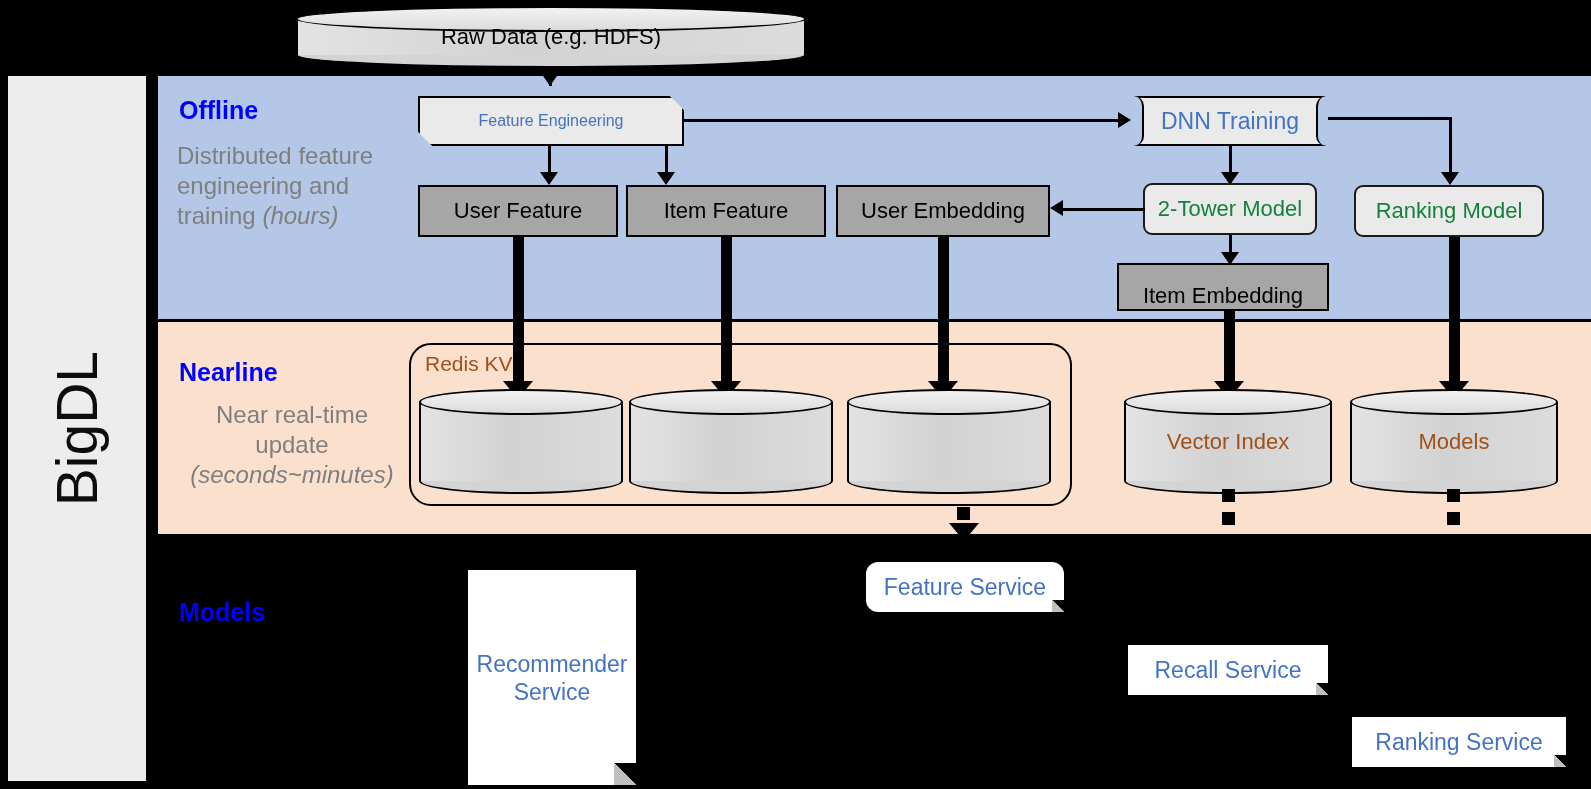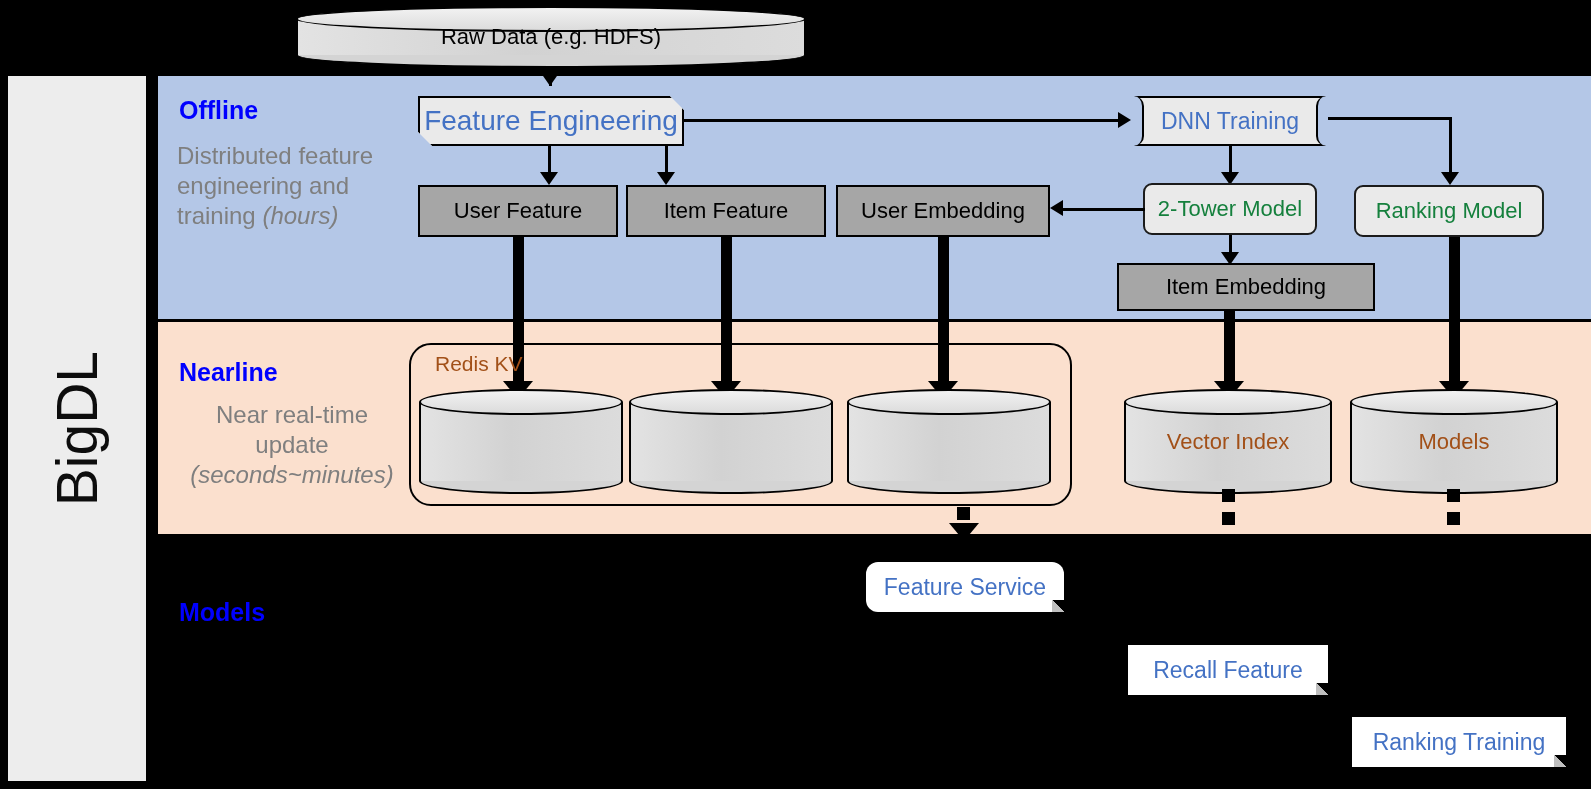--- a/index.html
+++ b/index.html
@@ -33,21 +33,21 @@
   
   .box{position:absolute;box-sizing:border-box;display:flex;align-items:center;
        justify-content:center;text-align:center;}
   .gray-box{background:#A6A6A6;border:2.5px solid #000;color:#000;font-size:22px;}
   .doc-rounded{background:#EAEAEA;border:2.5px solid #1b1b1b;border-radius:9px;font-size:22px;}
   .flag-box{background:#EAEAEA;border:2.5px solid #000;font-size:22px;}
 
   
   #node-feature-engineering{
     clip-path:polygon(0 0, calc(100% - 14px) 0, 100% 14px, 100% 100%, 14px 100%, 0 calc(100% - 14px));
-    background:#EAEAEA;border:none;font-size:28px;justify-content:center;
+    background:#EAEAEA;border:none;font-size:16px;justify-content:center;
   }
   #node-feature-engineering::before{content:"";position:absolute;inset:0;
     border:2.5px solid #000;
     clip-path:polygon(0 0, calc(100% - 14px) 0, 100% 14px, 100% 100%, 14px 100%, 0 calc(100% - 14px));
     pointer-events:none;}
 
   
   #node-dnn-training{background:#EAEAEA;border:2.5px solid #000;border-radius:4px;font-size:23px;}
   #node-dnn-training .brk{position:absolute;top:-2px;bottom:-2px;width:10px;background:#B4C7E7;}
   #node-dnn-training .brk.l{left:-2px;border-top-right-radius:10px;border-bottom-right-radius:10px;
@@ -68,21 +68,21 @@
   .cyl .top{position:absolute;left:0;right:0;top:0;height:26px;border-radius:50%;
      background:linear-gradient(to bottom,#F2F2F2,#DCDCDC);border:2.5px solid #000;box-sizing:border-box;}
   .cyl .bot{position:absolute;left:0;right:0;bottom:0;height:26px;border-radius:50%;
      background:#D4D4D4;border:2.5px solid #000;box-sizing:border-box;}
   .cyl .lbl{position:absolute;left:0;right:0;top:0;bottom:0;display:flex;align-items:center;
      justify-content:center;font-size:22px;z-index:3;}
 
   
   #redis-container{position:absolute;left:409px;top:343px;width:663px;height:163px;
      border:2.5px solid #000;border-radius:22px;box-sizing:border-box;background:transparent;}
-  #redis-label{position:absolute;left:435px;top:352px;font-size:21px;color:#A25018;}
+  #redis-label{position:absolute;left:425px;top:352px;font-size:21px;color:#A25018;}
 
   
   .ln{position:absolute;background:#000;}
   .thin-v{width:2.5px;}
   .thin-h{height:2.5px;}
   .thick-v{width:11px;}
   .arrow-dn{position:absolute;width:0;height:0;border-left:9px solid transparent;
      border-right:9px solid transparent;border-top:13px solid #000;}
   .arrow-dn.big{border-left-width:15px;border-right-width:15px;border-top-width:18px;}
   .arrow-lf{position:absolute;width:0;height:0;border-top:8px solid transparent;
@@ -178,21 +178,21 @@
   <div class="box doc-rounded" style="left:1354px;top:185px;width:190px;height:52px;">
     <span class="txt-green">Ranking Model</span>
   </div>
 
   <div class="ln thin-h" style="left:1063px;top:208px;width:82px;"></div>
   <div class="arrow-lf" style="left:1050px;top:200px;"></div>
 
   <div class="ln thin-v" style="left:1229px;top:235px;height:25px;"></div>
   <div class="arrow-dn" style="left:1221px;top:252px;"></div>
 
-  <div class="box gray-box" style="left:1117px;top:263px;width:258px;height:48px;">
+  <div class="box gray-box" style="left:1117px;top:263px;width:212px;height:48px;align-items:flex-end;">
     <span>Item Embedding</span>
   </div>
 
   <div class="ln thick-v" style="left:513px;top:237px;height:152px;"></div>
   <div class="arrow-dn big" style="left:503px;top:381px;"></div>
 
   <div class="ln thick-v" style="left:721px;top:237px;height:152px;"></div>
   <div class="arrow-dn big" style="left:711px;top:381px;"></div>
 
   <div class="ln thick-v" style="left:938px;top:237px;height:152px;"></div>
@@ -244,29 +244,33 @@
 
   <div class="dash-sq" style="left:957px;top:507px;"></div>
   <div class="arrow-dn big" style="left:949px;top:523px;"></div>
 
   <div class="dash-sq" style="left:1222px;top:489px;"></div>
   <div class="dash-sq" style="left:1222px;top:512px;"></div>
 
   <div class="dash-sq" style="left:1447px;top:489px;"></div>
   <div class="dash-sq" style="left:1447px;top:512px;"></div>
 
+  <div class="doc-note" style="left:468px;top:570px;width:168px;height:215px;padding:0 8px;">
+    <span>Recommender Service</span>
+    <span class="fold"></span>
+  </div>
 
   <div class="doc-note small" style="left:866px;top:562px;width:198px;height:50px;border-radius:12px;">
     <span>Feature Service</span>
     <span class="fold"></span>
   </div>
 
   <div class="doc-note small" style="left:1128px;top:645px;width:200px;height:50px;">
-    <span>Recall Feature</span>
+    <span>Recall Service</span>
     <span class="fold"></span>
   </div>
 
   <div class="doc-note small" style="left:1352px;top:717px;width:214px;height:50px;">
-    <span>Ranking Training</span>
+    <span>Ranking Service</span>
     <span class="fold"></span>
   </div>
 
 </div>
 
 </body></html>

